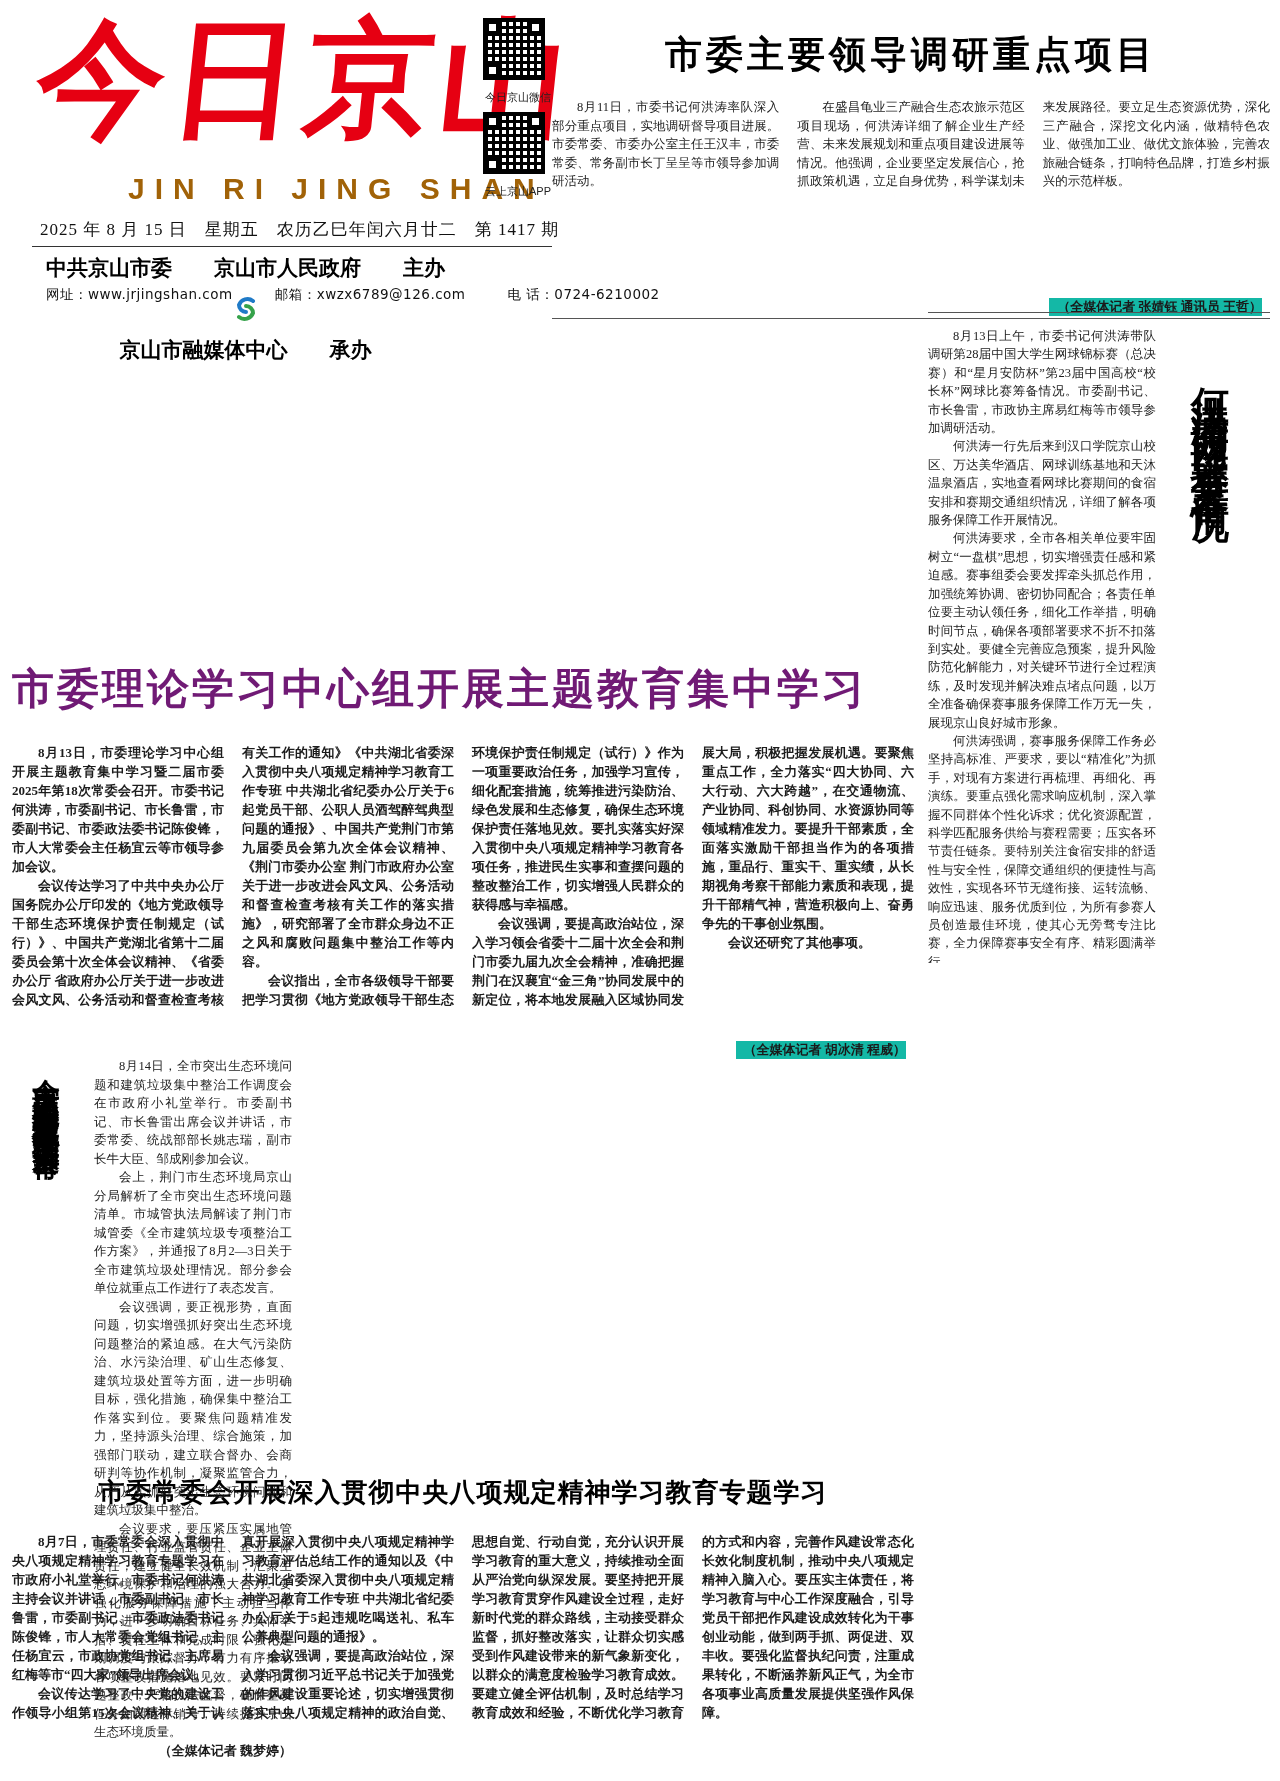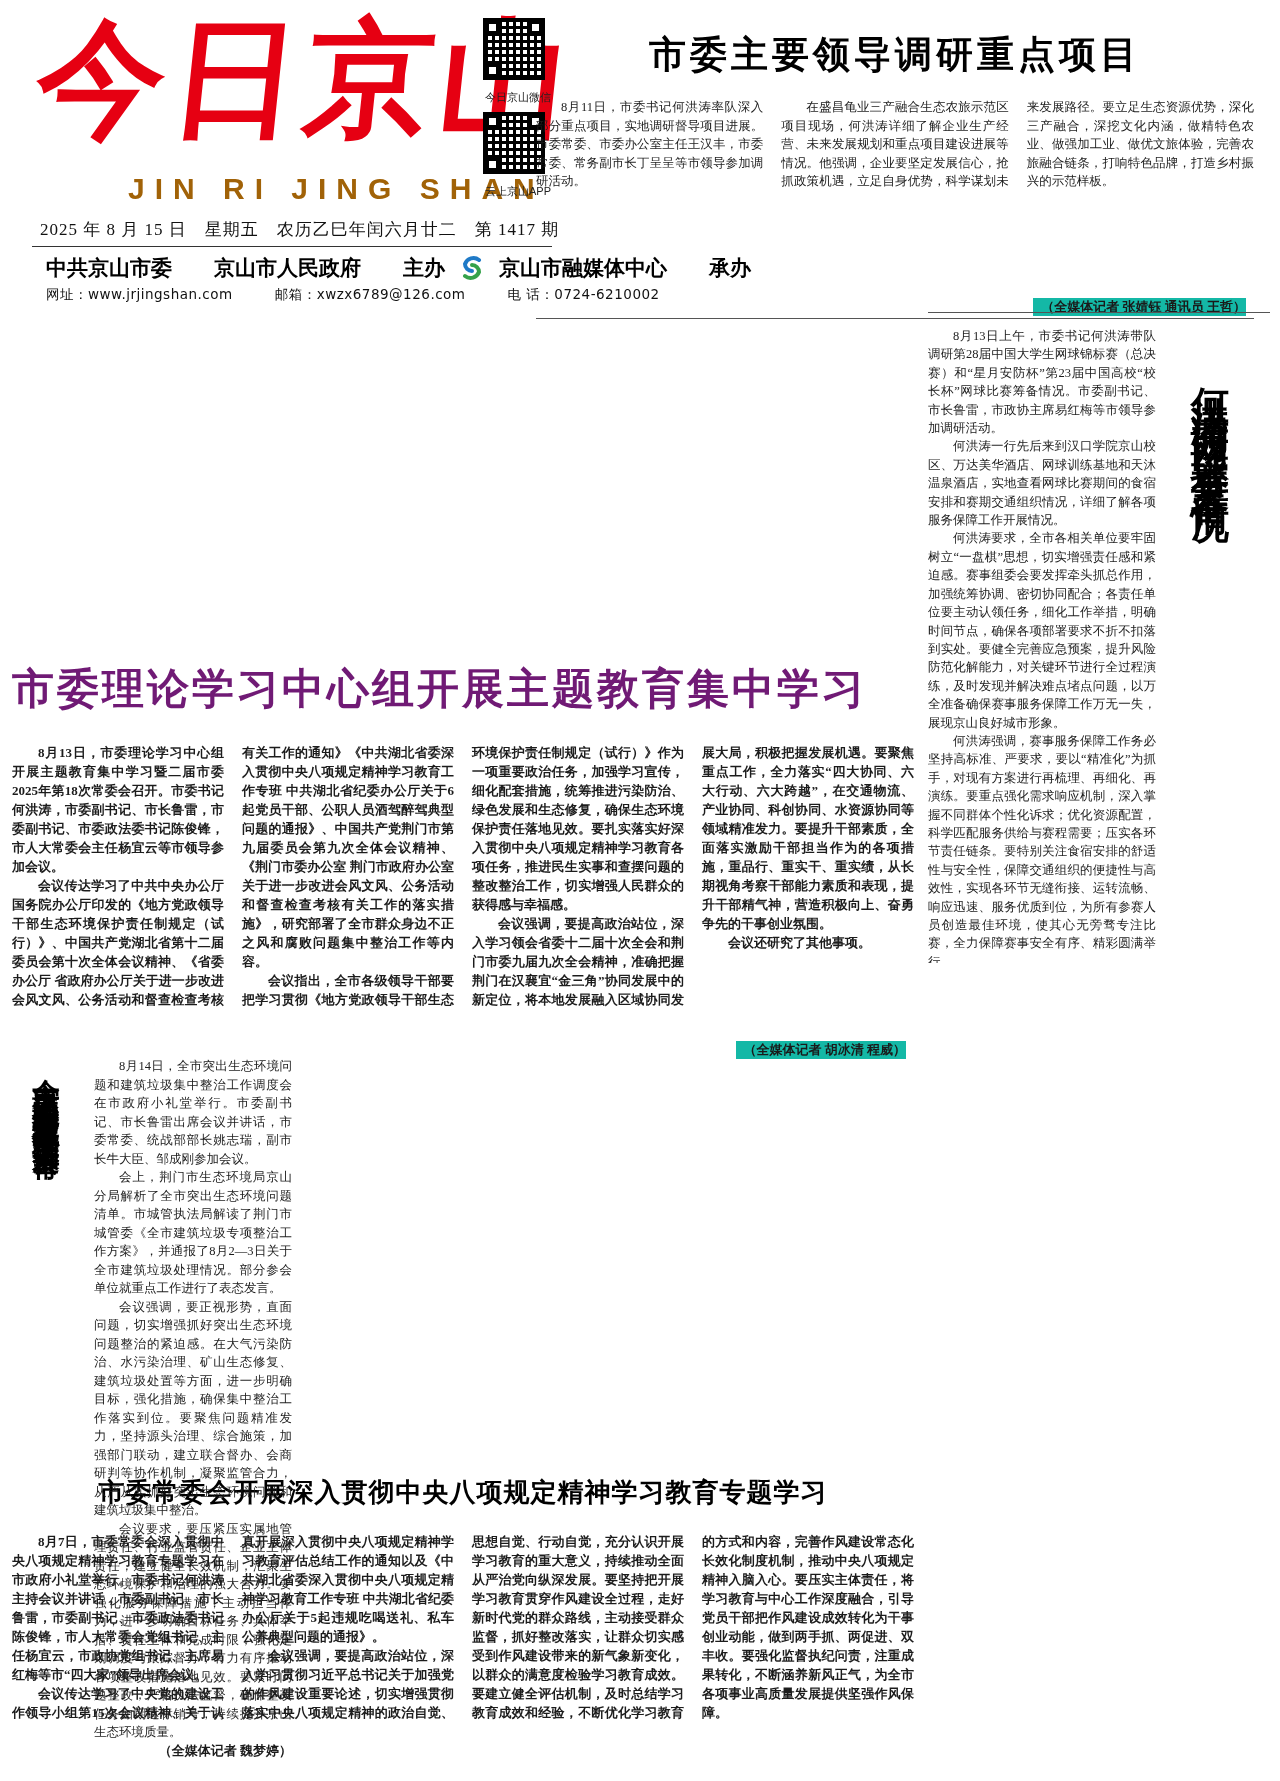--- a/index.html
+++ b/index.html
@@ -68,32 +68,32 @@
           <i class="tl"></i>
           <i class="tr"></i>
           <i class="bl"></i>
         </div>
       <div class="qrlabel">云上京山APP</div>
     </div>
 
     <div class="abs dateline" style="left:40px;top:218px;">2025 年 8 月 15 日　星期五　农历乙巳年闰六月廿二　第 1417 期</div>
     <div class="abs rule" style="left:32px;top:246px;width:520px;"></div>
 
-    <div class="abs orgline" style="left:46px;top:254px;">
+    <div class="abs orgline" style="left:46px;top:254px;flex-direction:column;">
       <span>中共京山市委　　京山市人民政府　　主办</span>
       <svg width="26" height="26" viewBox="0 0 26 26">
         <path d="M20 5 A9 9 0 0 0 6 9 A7 7 0 0 0 13 16" fill="none" stroke="#1f7ac7" stroke-width="4" stroke-linecap="round"></path>
         <path d="M6 21 A9 9 0 0 0 20 17 A7 7 0 0 0 13 10" fill="none" stroke="#35a24a" stroke-width="4" stroke-linecap="round"></path>
       </svg>
       <span>京山市融媒体中心　　承办</span>
     </div>
     <div class="abs contactline" style="left:46px;top:286px;">网址：www.jrjingshan.com　　　邮箱：xwzx6789@126.com　　　电 话：0724-6210002</div>
   </div>
 
-  <div id="lead" class="abs rel" style="left:536px;top:20px;width:718px;height:288px;">
+  <div id="lead" class="abs rel" style="left:552px;top:20px;width:718px;height:288px;">
     <h1 class="hl hl-serif" style="margin-top:10px;">市委主要领导调研重点项目</h1>
     <div class="body-text cols3 clip" style="height:196px;font-size:12.5px;line-height:18.5px;">
         <p class="para">8月11日，市委书记何洪涛率队深入部分重点项目，实地调研督导项目进展。市委常委、市委办公室主任王汉丰，市委常委、常务副市长丁呈呈等市领导参加调研活动。</p>
         <p class="para">在盛昌龟业三产融合生态农旅示范区项目现场，何洪涛详细了解企业生产经营、未来发展规划和重点项目建设进展等情况。他强调，企业要坚定发展信心，抢抓政策机遇，立足自身优势，科学谋划未来发展路径。要立足生态资源优势，深化三产融合，深挖文化内涵，做精特色农业、做强加工业、做优文旅体验，完善农旅融合链条，打响特色品牌，打造乡村振兴的示范样板。</p>
       </div>
     <div class="byline abs-byline">（全媒体记者 张婧钰 通讯员 王哲）</div>
   </div>
 
   <div class="abs rel" style="left:12px;top:348px;width:902px;height:400px;">
     <h1 class="hl-sans" style="font-size:42px;letter-spacing:3px;margin:14px 0 26px 0;">市委理论学习中心组开展主题教育集中学习</h1>

